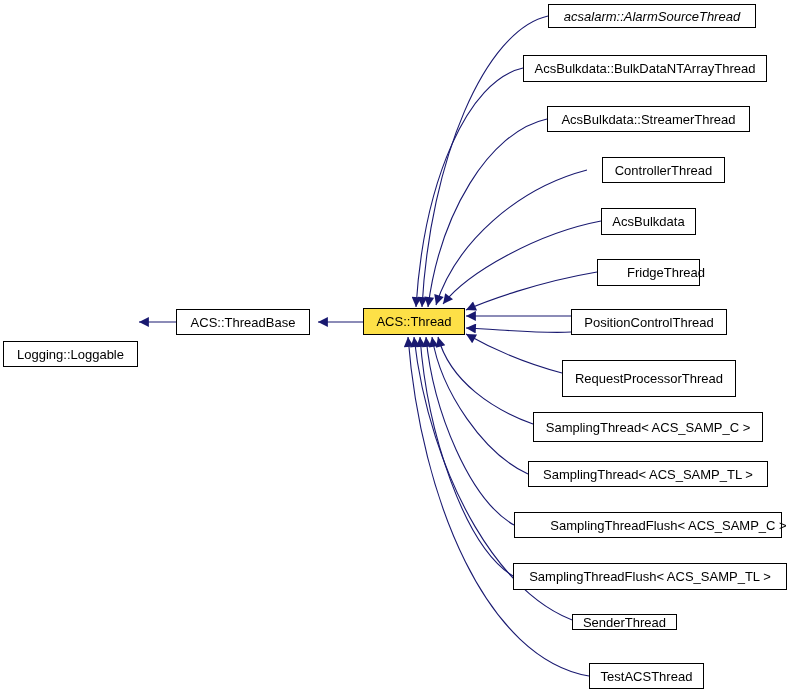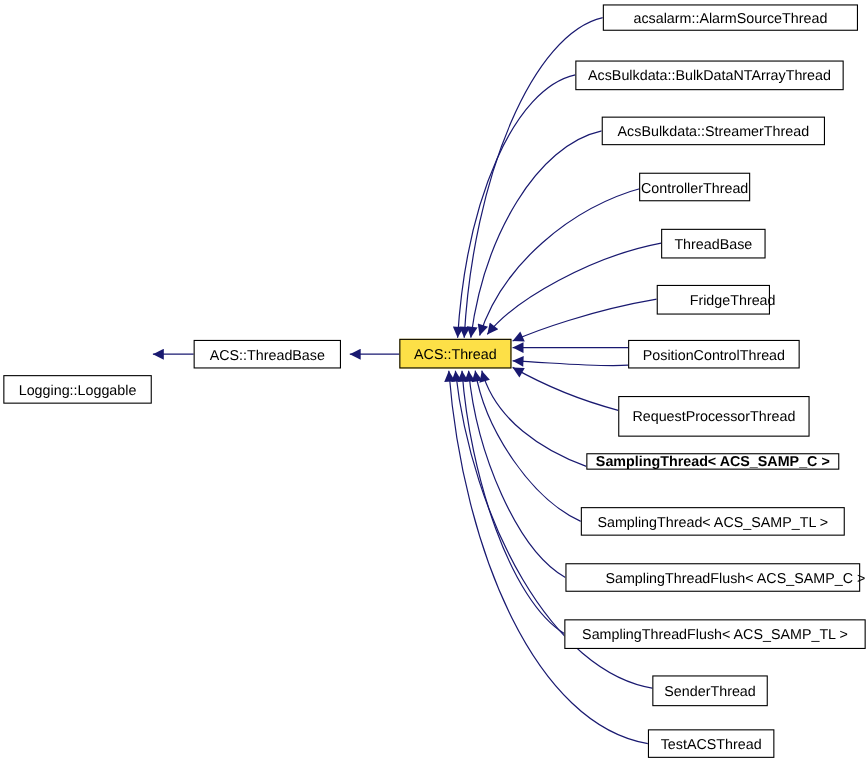--- a/index.html
+++ b/index.html
@@ -50,41 +50,41 @@
     <path class="edge" d="M595,626 C502,612 429,472 414,337" marker-end="url(#arrow)"></path>
     <path class="edge" d="M589,676 C488,659 421,502 408,337" marker-end="url(#arrow)"></path>
   </svg>
 
   <div class="node" style="left:3px;top:309px;width:135px;height:26px;margin-top:32px;">Logging::Loggable</div>
 
   <div class="node" style="left:176px;top:309px;width:134px;height:26px;">ACS::ThreadBase</div>
 
   <div class="node highlight" style="left:363px;top:308px;width:102px;height:27px;">ACS::Thread</div>
 
-  <div class="node" style="left:548px;top:4px;width:232px;height:24px;">acsalarm::AlarmSourceThread</div>
+  <div class="node" style="left:548px;top:4px;width:208px;height:24px;font-style:italic;">acsalarm::AlarmSourceThread</div>
 
   <div class="node" style="left:523px;top:55px;width:244px;height:27px;">AcsBulkdata::BulkDataNTArrayThread</div>
 
   <div class="node" style="left:547px;top:106px;width:203px;height:26px;">AcsBulkdata::StreamerThread</div>
 
-  <div class="node" style="left:581px;top:157px;width:101px;height:26px;">ControllerThread</div>
+  <div class="node" style="left:602px;top:157px;width:123px;height:26px;">ControllerThread</div>
 
-  <div class="node" style="left:601px;top:208px;width:95px;height:27px;">ThreadBase</div>
+  <div class="node" style="left:601px;top:208px;width:95px;height:27px;">AcsBulkdata</div>
 
   <div class="node" style="left:597px;top:259px;width:103px;height:27px;padding-left:35px;">FridgeThread</div>
 
   <div class="node" style="left:571px;top:309px;width:156px;height:26px;text-align:center;">PositionControlThread</div>
 
   <div class="node" style="left:562px;top:360px;width:174px;height:37px;">RequestProcessorThread</div>
 
-  <div class="node" style="left:533px;top:412px;width:230px;height:15px;font-weight:bold;">SamplingThread&lt; ACS_SAMP_C &gt;</div>
+  <div class="node" style="left:533px;top:412px;width:230px;height:30px;">SamplingThread&lt; ACS_SAMP_C &gt;</div>
 
   <div class="node" style="left:528px;top:461px;width:240px;height:26px;">SamplingThread&lt; ACS_SAMP_TL &gt;</div>
 
   <div class="node" style="left:514px;top:512px;width:268px;height:26px;padding-left:41px;">SamplingThreadFlush&lt; ACS_SAMP_C &gt;</div>
 
   <div class="node" style="left:513px;top:563px;width:274px;height:27px;">SamplingThreadFlush&lt; ACS_SAMP_TL &gt;</div>
 
-  <div class="node" style="left:593px;top:614px;width:105px;height:28px;">SenderThread</div>
+  <div class="node" style="left:572px;top:614px;width:105px;height:16px;">SenderThread</div>
 
   <div class="node" style="left:589px;top:663px;width:115px;height:26px;">TestACSThread</div>
 
 </div>
 
 </body></html>

